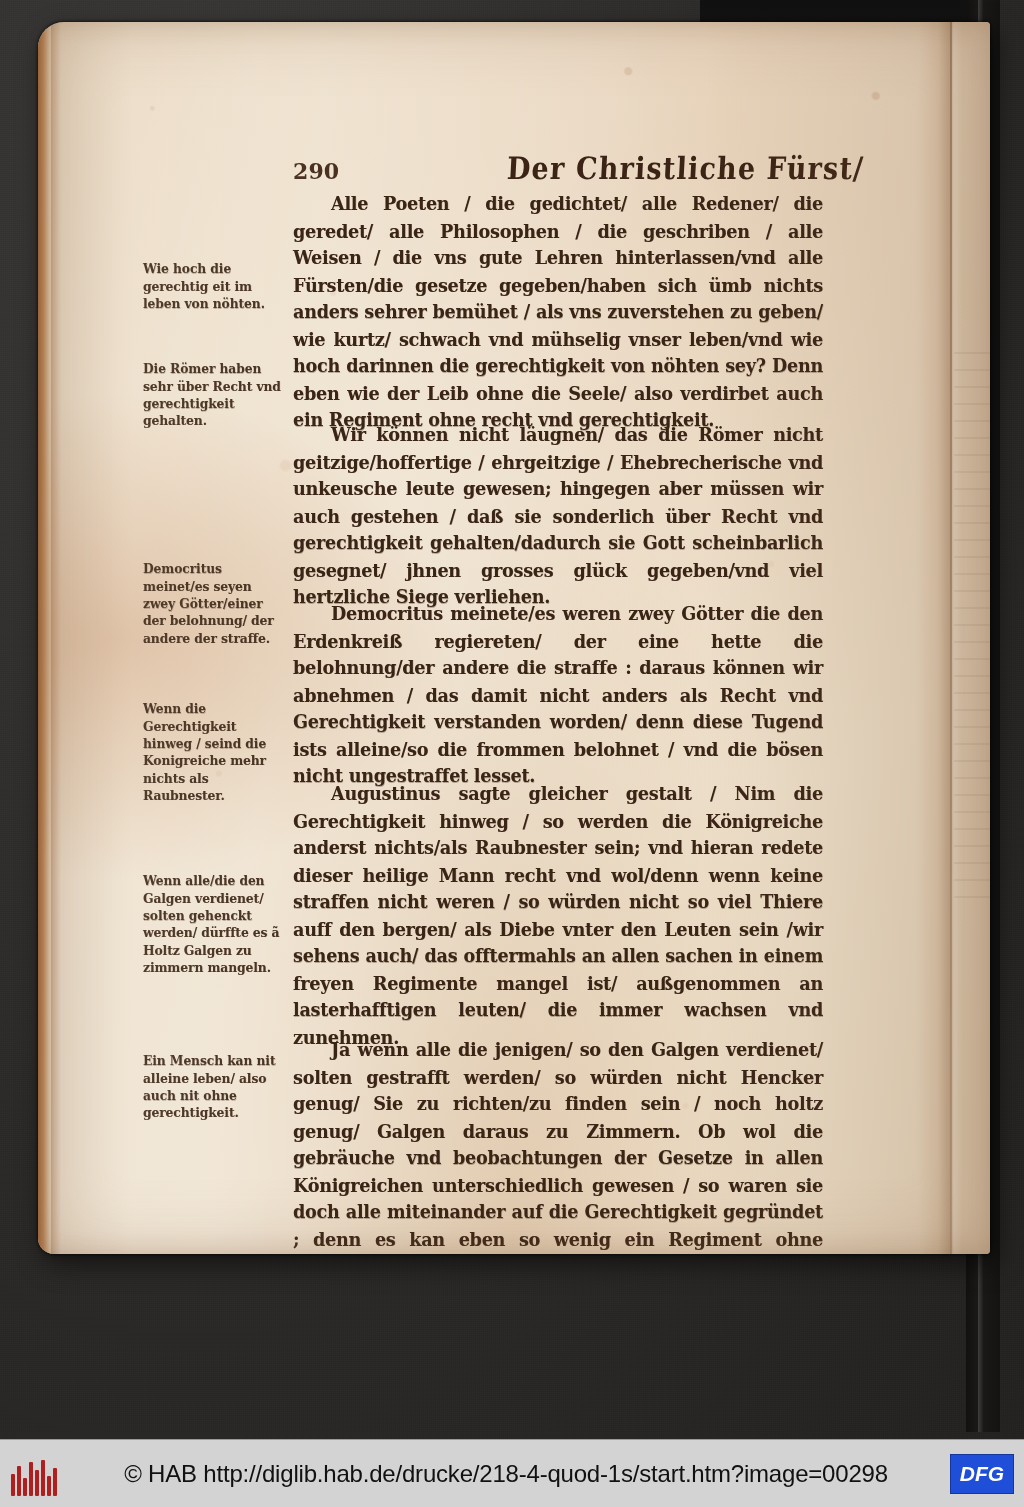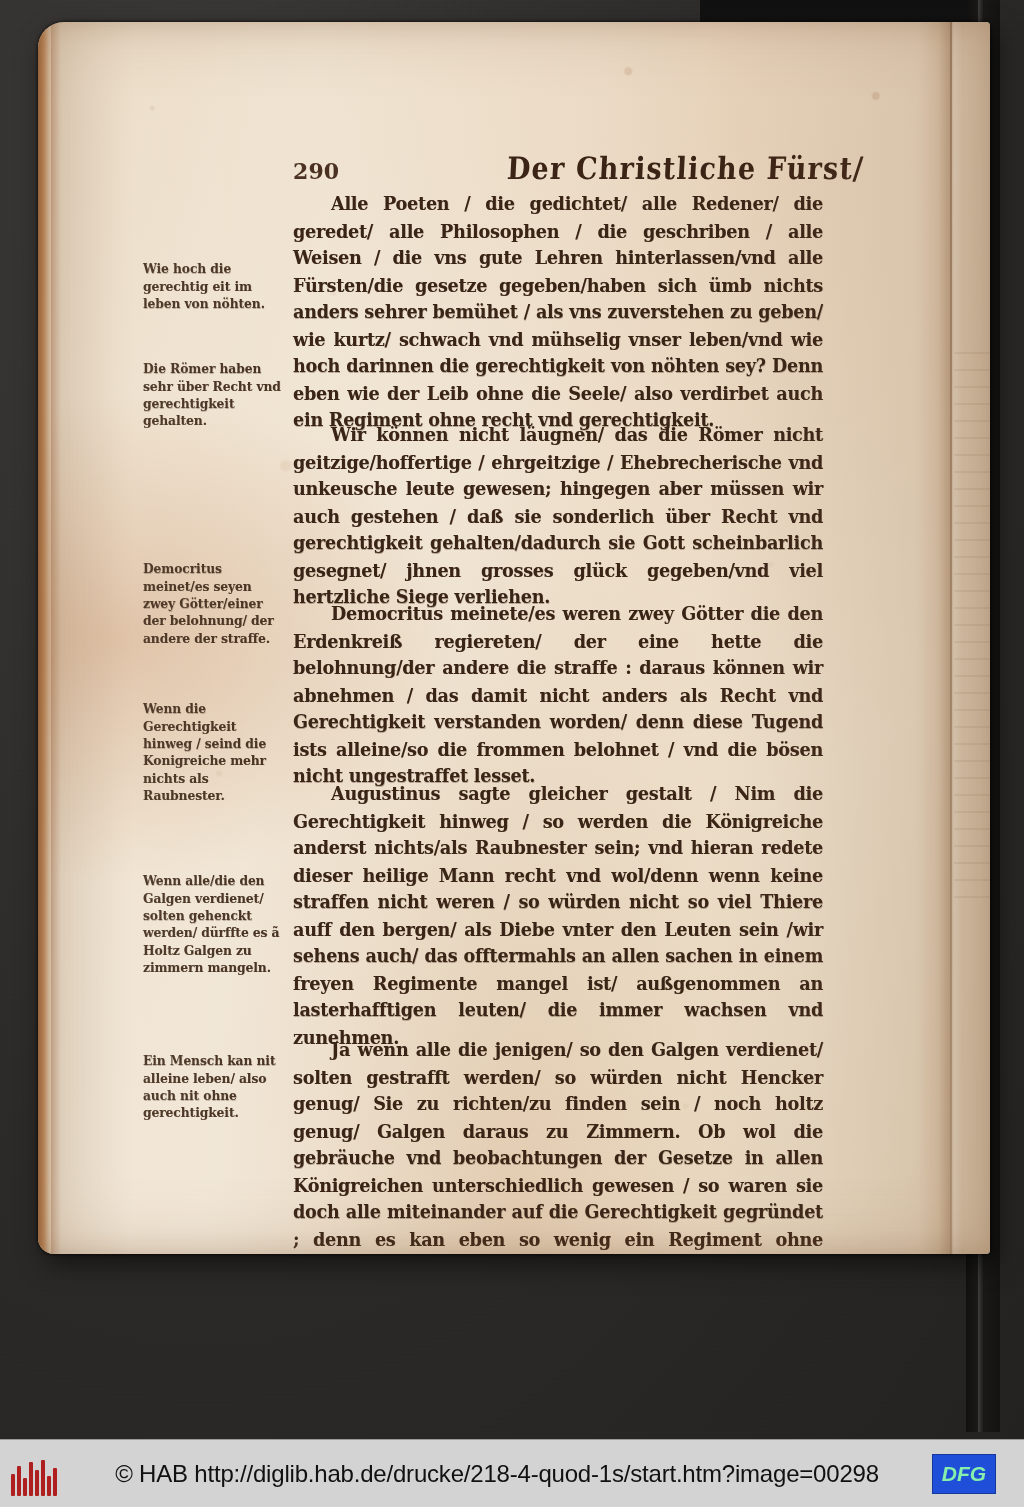--- a/index.html
+++ b/index.html
@@ -185,25 +185,25 @@
   #hab-logo i{
     display:block;width:4px;background:#b01f1f;border-radius:1px;
   }
   #footer-text{
     flex:1 1 auto;text-align:center;
     font-family:"Liberation Sans", sans-serif;
     font-size:24px;color:#111;letter-spacing:-.2px;
     white-space:nowrap;
   }
   #dfg-logo{
-    flex:0 0 auto;margin-right:28px;
+    flex:0 0 auto;margin-right:10px;
     width:62px;height:38px;background:#1f4fd8;
     display:flex;align-items:center;justify-content:center;
     font-family:"Liberation Sans", sans-serif;
-    font-weight:700;font-size:21px;color:#86efac;font-style:italic;
+    font-weight:700;font-size:21px;color:#ffffff;font-style:italic;
     letter-spacing:0px;
     border:1px solid #15379b;
   }
 </style>
 </head>
 <body>
 
 <div id="mount"></div>
 <div id="binding-top"></div>
 <div id="binding-block"></div>

